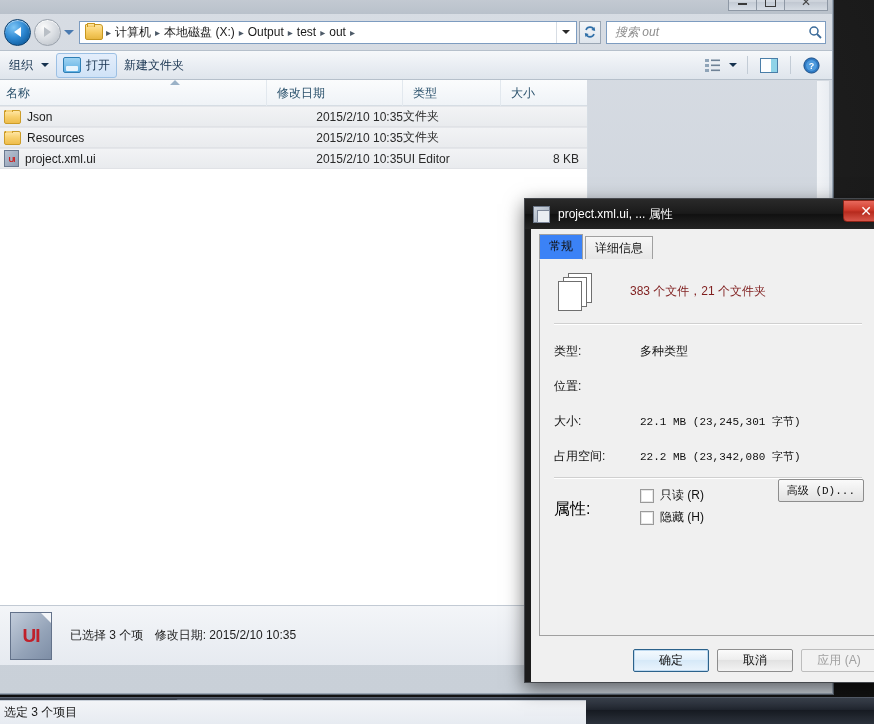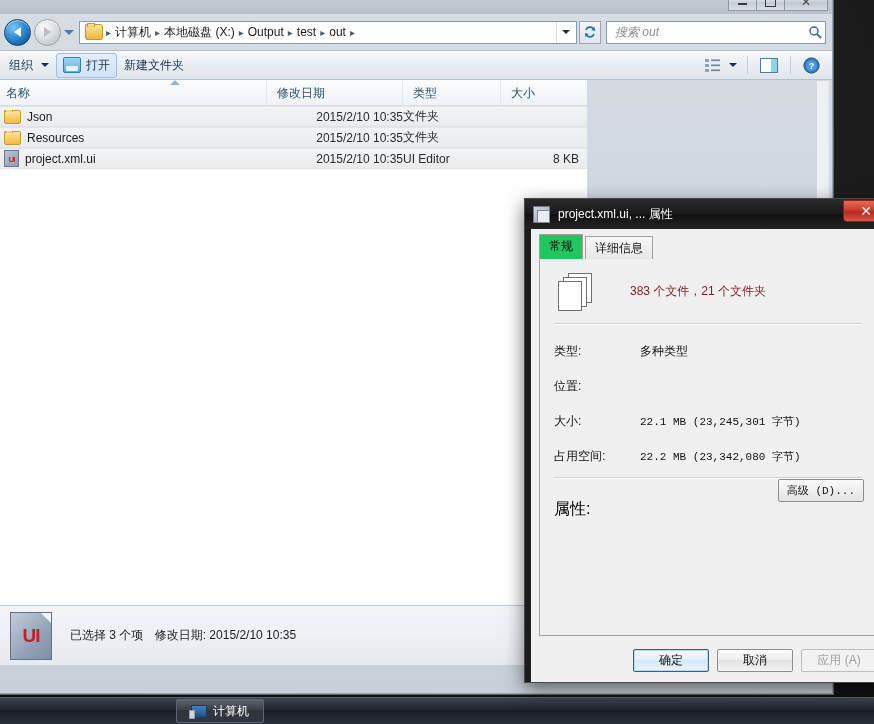--- a/index.html
+++ b/index.html
@@ -366,21 +366,21 @@
     display:flex; align-items:flex-end;
   }
   .tab {
     font-size:12px; color:#111; padding: 3px 9px 3px 9px;
     border:1px solid #a0a0a0; border-bottom:none;
     background: linear-gradient(to bottom,#f7f7f7,#e6e6e6);
     margin-right: 2px; position:relative; top:1px;
     box-sizing:border-box;
   }
   .tab.active {
-    background:#22c55e; border-bottom:1px solid #f0f0f0; padding-bottom:4px; top:1px;
+    background:#3b82f6; border-bottom:1px solid #f0f0f0; padding-bottom:4px; top:1px;
     z-index:2;
   }
   .tabpage {
     position:absolute; left:8px; right:6px; top:30px; bottom: 46px;
     border:1px solid #a0a0a0; border-top:none;
     background:#f0f0f0;
     box-sizing:border-box;
     overflow:hidden;
   }
   .summary-row {
@@ -615,20 +615,23 @@
     </div>
   </div>
 
   <div class="taskbar">
     <div class="task-item">
       <span class="pc-ico"></span>
       <span>计算机</span>
     </div>
   </div>
 
+  <div class="tb-status">
+    <span>选定 3 个项目</span>
+  </div>
 
   <div class="dialog">
 
     <div class="dlg-title">
       <span class="dlg-title-ico"></span>
       <span class="dlg-title-text">project.xml.ui, ... 属性</span>
       <div class="dlg-close">
         <span>✕</span>
       </div>
     </div>
@@ -666,20 +669,30 @@
         </div>
         <div class="proprow">
           <div class="proplbl">占用空间:</div>
           <div class="propval mono">22.2 MB (23,342,080 字节)</div>
         </div>
 
         <div class="hr" style="margin-top:12px;"></div>
 
         <div class="attrs">
           <div class="proplbl">属性:</div>
+          <div class="attr-col">
+            <div class="cbline">
+              <span class="cbox"></span>
+              <span>只读 (R)</span>
+            </div>
+            <div class="cbline">
+              <span class="cbox"></span>
+              <span>隐藏 (H)</span>
+            </div>
+          </div>
           <div class="adv-btn">高级 (D)...</div>
         </div>
 
       </div>
 
       <div class="dlg-buttons">
         <div class="dbtn default">确定</div>
         <div class="dbtn">取消</div>
         <div class="dbtn disabled">应用 (A)</div>
       </div>

